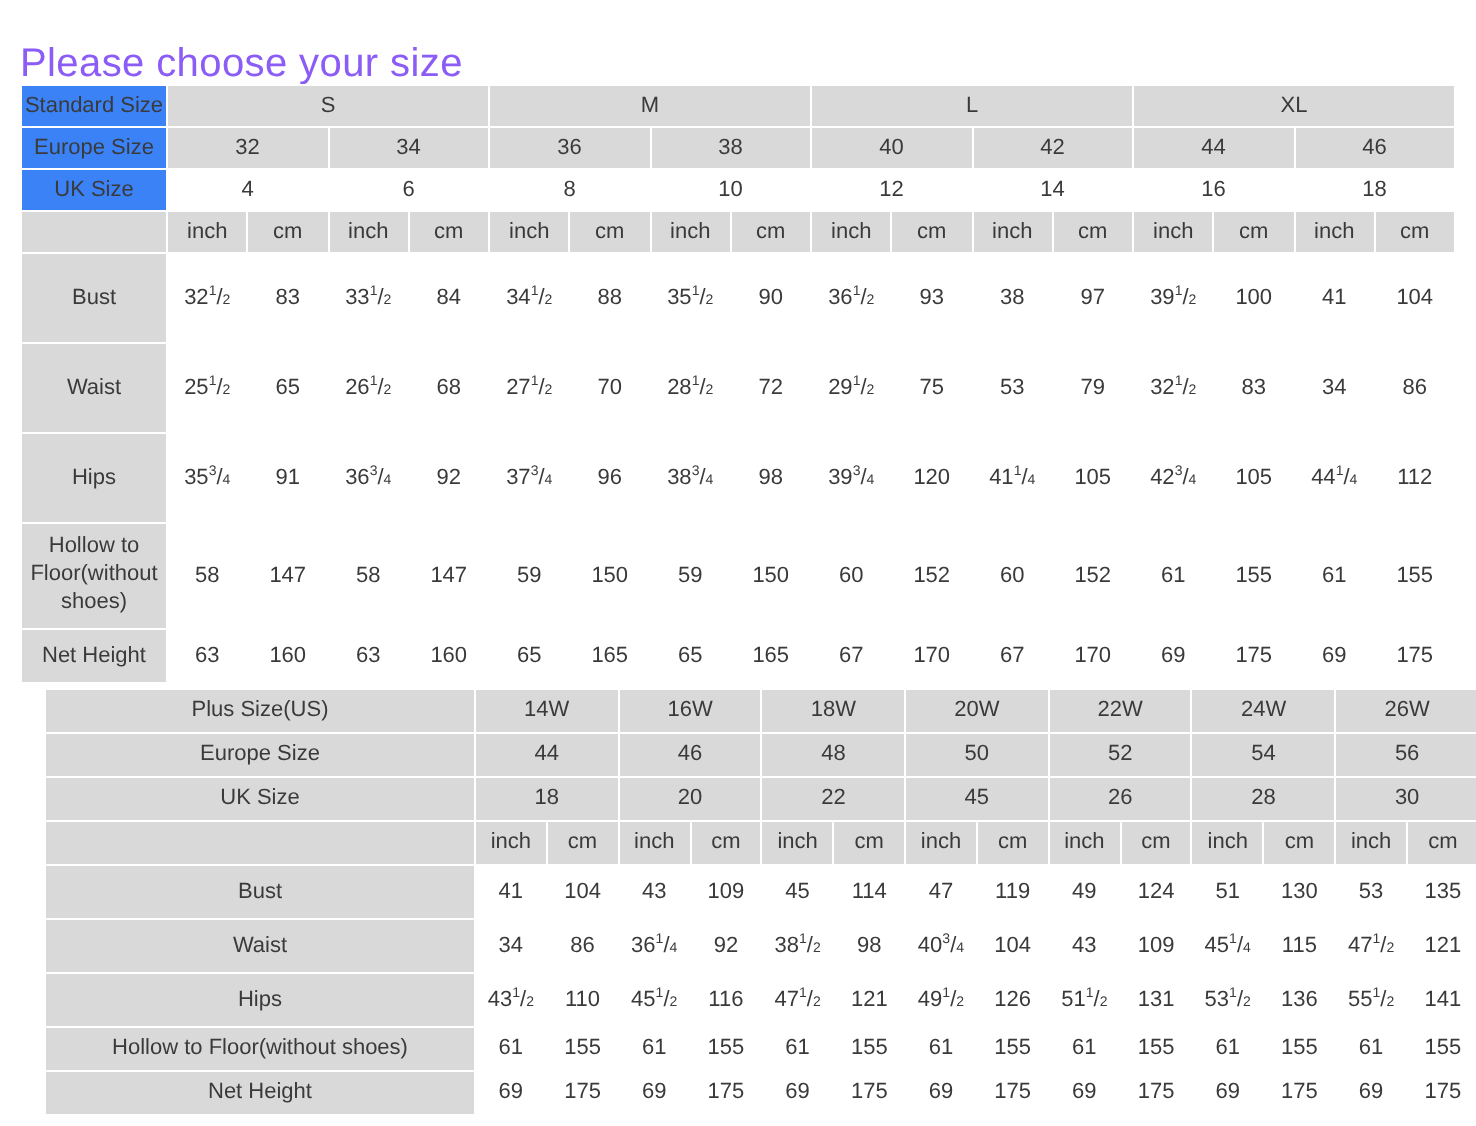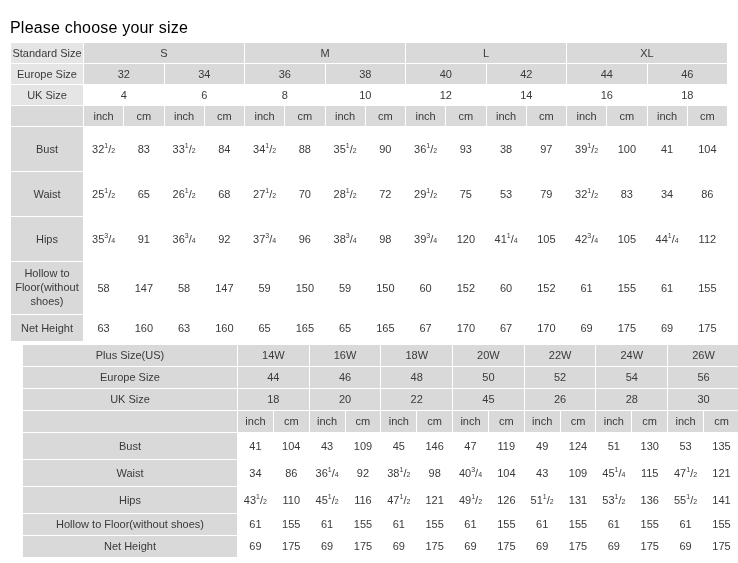--- a/index.html
+++ b/index.html
@@ -13,40 +13,40 @@
     font-family: "Liberation Sans", sans-serif;
     font-size: 11px;
     color: #3a3a3a;
     position: relative;
     overflow: hidden;
   }
   #page-title {
     position: absolute;
     left: 10px;
     top: 8px;
-    font-size: 16px;
-    color: #000000;
+    font-size: 20px;
+    color: #8b5cf6;
     font-weight: normal;
     letter-spacing: 0.2px;
   }
   table {
     border-collapse: collapse;
     table-layout: fixed;
   }
   td, th {
     border: 1px solid #ffffff;
     text-align: center;
     vertical-align: middle;
     font-weight: normal;
     padding: 0;
     line-height: 1.15;
   }
   .shade { background: #d9d9d9; }
   .plain { background: #ffffff; }
-  .hdr-left { background: #e5e5e5; }
+  .hdr-left { background: #3b82f6; }
   sup {
     font-size: 7px;
     vertical-align: super;
     line-height: 0;
   }
   sub {
     font-size: 7px;
     vertical-align: baseline;
     line-height: 0;
   }
@@ -277,21 +277,21 @@
       <td class="shade datacell">inch</td>
       <td class="shade datacell">cm</td>
     </tr>
     <tr>
       <td class="shade rowlabel" style="height:26px">Bust</td>
       <td class="plain" style="height:26px">41</td>
       <td class="plain">104</td>
       <td class="plain">43</td>
       <td class="plain">109</td>
       <td class="plain">45</td>
-      <td class="plain">146</td>
+      <td class="plain">114</td>
       <td class="plain">47</td>
       <td class="plain">119</td>
       <td class="plain">49</td>
       <td class="plain">124</td>
       <td class="plain">51</td>
       <td class="plain">130</td>
       <td class="plain">53</td>
       <td class="plain">135</td>
     </tr>
     <tr>

